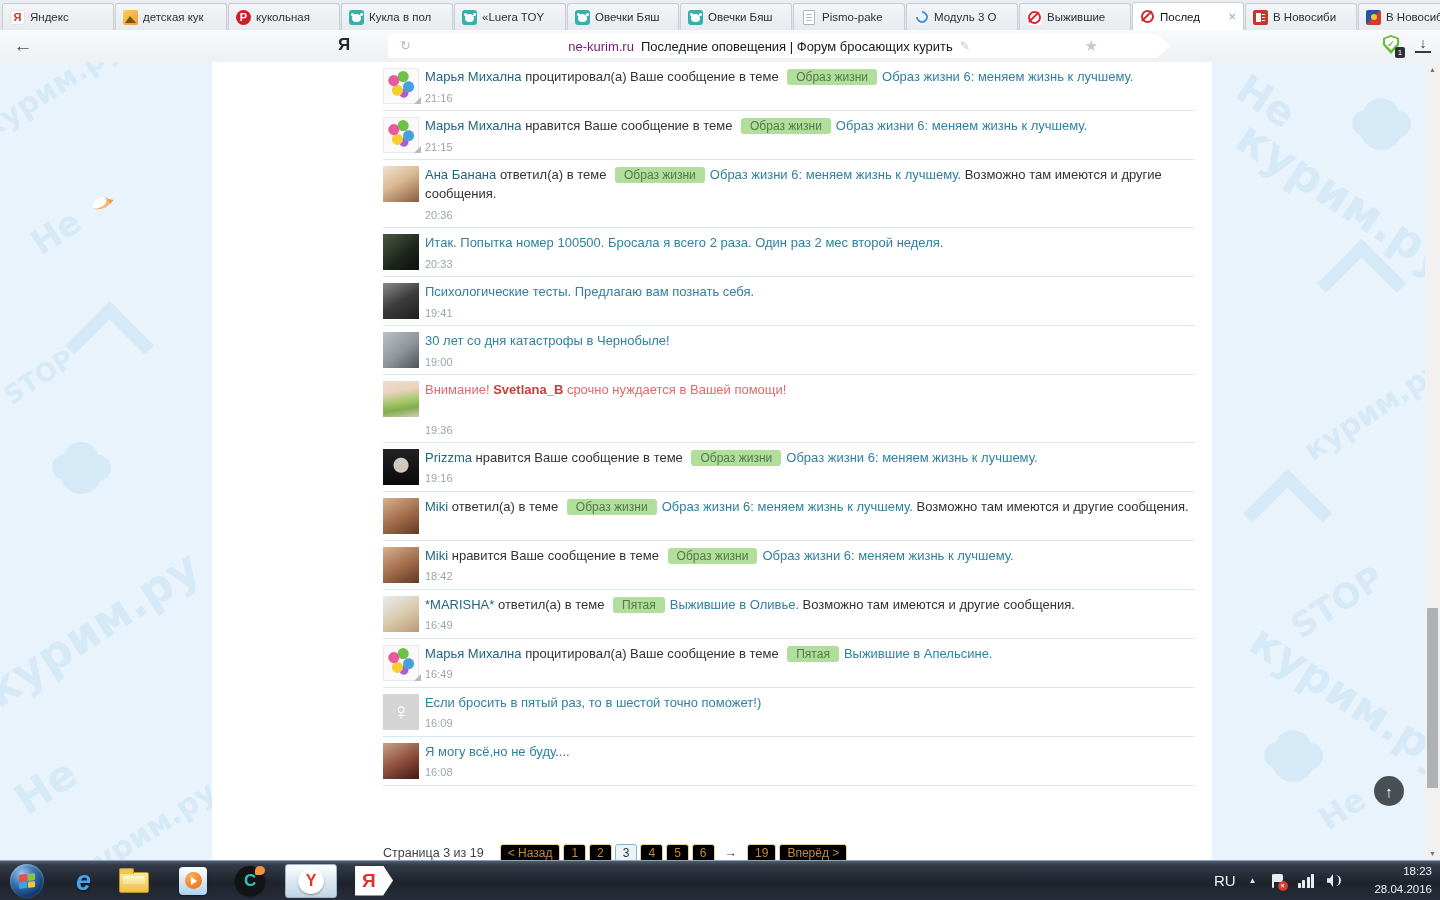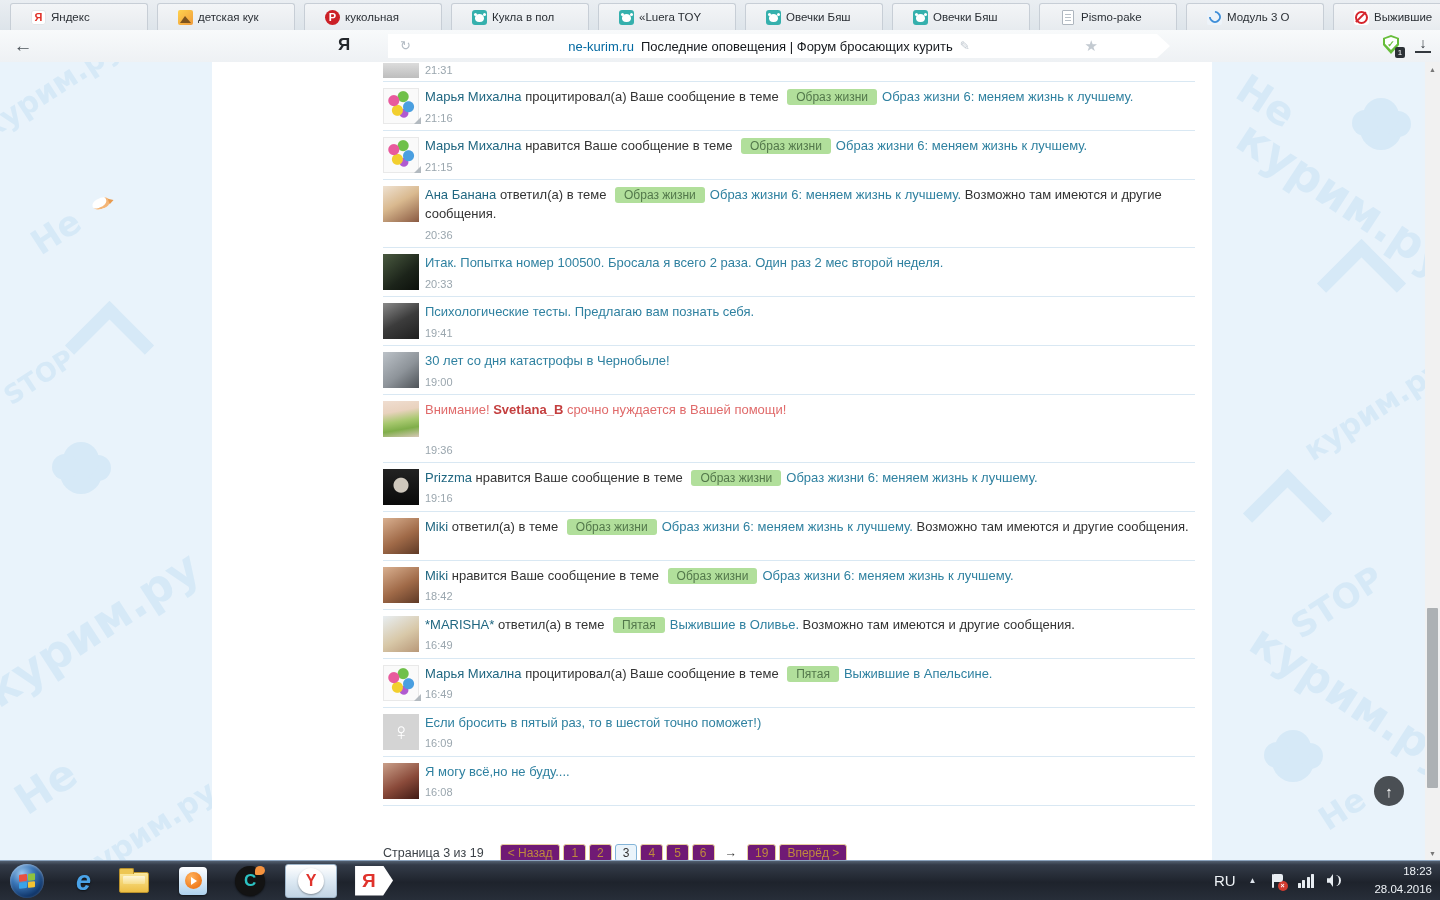--- a/index.html
+++ b/index.html
@@ -5,22 +5,22 @@
   html,body{margin:0;padding:0}
   .screen{position:relative;width:1440px;height:900px;overflow:hidden;background:#fff;
     font-family:"Liberation Sans",sans-serif;-webkit-font-smoothing:antialiased}
   i{font-style:normal}
 
   
   .tabstrip{position:absolute;top:0;left:0;right:0;height:30px;
     background:linear-gradient(#eaeef2,#dde4ea);border-bottom:1px solid #c3cbd4;
     display:flex;align-items:stretch}
   .tabs{display:flex;padding-left:2px}
-  .tab{width:96px;flex:none;display:flex;align-items:center;gap:5px;padding:0 20px;
-    margin:3px 1px 0 8px;background:linear-gradient(#f3f5f7,#e7ebef);
+  .tab{width:96px;flex:none;display:flex;align-items:center;gap:5px;padding:0 7px;
+    margin:3px 1px 0 0;background:linear-gradient(#f3f5f7,#e7ebef);
     border:1px solid #c7ced6;border-bottom:none;border-radius:3px 3px 0 0;
     font-size:11.5px;color:#2a2f35;overflow:hidden;white-space:nowrap}
   .tab.active{background:#fff;margin-top:2px;z-index:2;color:#101418}
   .tlabel{flex:1;overflow:hidden}
   .tclose{color:#97a0a8;font-size:13px;margin-left:1px}
 
   
   .fav{width:15px;height:15px;border-radius:3px;position:relative;flex:none;
     display:flex;align-items:center;justify-content:center;font-weight:bold}
   .fav-yandex{background:#fff;box-shadow:0 0 0 1px #e3e6e9 inset}
@@ -57,21 +57,21 @@
   .toolbar{position:absolute;top:30px;left:0;right:0;height:32px;
     background:linear-gradient(#f8fafb,#eef1f4);border-bottom:1px solid #c9d1d9}
   .back{position:absolute;left:10px;top:3px;width:26px;height:26px;display:flex;align-items:center;
     justify-content:center;font-size:19px;color:#4c535a}
   .ylogo{position:absolute;left:338px;top:5px;font-weight:bold;font-size:17px;color:#24282c}
   .abar{position:absolute;left:388px;top:4px;width:782px;height:24px;background:#fff;
     clip-path:polygon(0 0,calc(100% - 13px) 0,100% 50%,calc(100% - 13px) 100%,0 100%)}
   .refresh{position:absolute;left:12px;top:4px;color:#b4bcc4;font-size:13px}
   .urlbox{position:absolute;left:0;right:20px;top:0;bottom:0;display:flex;justify-content:center;
     align-items:center;gap:7px;font-size:13px;white-space:nowrap}
-  .host{color:#0369a1}
+  .host{color:#701a75}
   .ptitle{color:#15191d}
   .pencil{color:#bfc7cf;font-size:12px}
   .star{position:absolute;right:72px;top:3px;color:#c3cad1;font-size:15px}
   .secure{position:absolute;right:39px;top:5px;width:18px;height:21px}
   .shield{position:absolute;left:0;top:0;width:16px;height:19px;background:#67bd3a;
     clip-path:polygon(50% 0,100% 16%,100% 52%,50% 100%,0 52%,0 16%)}
   .shield i{position:absolute;left:2px;top:2px;width:12px;height:13px;background:#fff;
     clip-path:polygon(50% 0,100% 16%,100% 52%,50% 100%,0 52%,0 16%);
     display:flex;align-items:center;justify-content:center;color:#67bd3a;font-size:9px;font-weight:bold}
   .sbadge{position:absolute;right:-4px;bottom:-2px;width:10px;height:11px;background:#2c3136;color:#fff;
@@ -135,21 +135,21 @@
   .av-miki{background:linear-gradient(150deg,#d9b090 0%,#a06a48 55%,#5f3a26 100%)}
   .av-marisha{background:linear-gradient(150deg,#e8eef2 0%,#d8c8a8 55%,#b89878 100%)}
   .av-female{background:#d4d4d4;display:flex;align-items:center;justify-content:center;
     color:#fff;font-size:24px;line-height:1}
   .av-child{background:linear-gradient(150deg,#caa08a 0%,#8a4a3a 55%,#401a14 100%)}
 
   
   .pag{position:absolute;left:171px;top:782px;display:flex;align-items:center;gap:9px;
     font-size:12.5px;color:#3c4248;white-space:nowrap}
   .pag-label{margin-right:7px}
-  .pbtn{border:1px solid var(--pag_border,#e7cf9d);background:#701a75;color:var(--pag_text,#bf8a3e);
+  .pbtn{border:1px solid var(--pag_border,#e7cf9d);background:#000000;color:var(--pag_text,#bf8a3e);
     padding:1px 7px;border-radius:3px;font-size:12px}
   .pbtn.current{background:var(--pag_current_bg,#eaf4fb);border-color:var(--pag_current_border,#83b4d8);color:#333}
   .arrow-sep{margin:0 7px;color:#333}
 
   .totop{position:absolute;left:1374px;top:714px;width:30px;height:30px;border-radius:50%;
     background:#4a4f54;color:#fff;display:flex;align-items:center;justify-content:center;
     font-size:15px;font-weight:bold;z-index:4}
 
   .sbar{position:absolute;right:0;top:0;width:15px;height:798px;background:#f1f1f1;z-index:5}
   .sb-arrow{position:absolute;left:0;width:15px;height:14px;color:#777;font-size:7px;
@@ -334,26 +334,20 @@
         <div class="wm-roof" style="left: 1330px; top: 190px;"></div>
         <div class="wm-roof" style="left: 1256px; top: 420px;"></div>
         <div class="wm-cloud" style="left: 52px; top: 392px;"></div>
         <div class="wm-cloud" style="left: 1352px; top: 48px;"></div>
         <div class="wm-cloud" style="left: 1264px; top: 680px;"></div>
         <div class="wm-bird" style="left: 92px; top: 136px;"></div>
       </div>
 
     <div class="content">
       <div class="feed" id="feed">
-          <div class="row row-partial">
-            <div class="avatar av-sliver"></div>
-            <div class="rc">
-              <div class="time">21:31</div>
-            </div>
-          </div>
           <div class="row">
             <div class="avatar av-balloons corner"></div>
             <div class="rc">
               <div class="line"><span class="p-user">Марья Михална</span><span class="p-text"> процитировал(а) Ваше сообщение в теме </span><span class="p-badge">Образ жизни</span><span class="p-link">Образ жизни 6: меняем жизнь к лучшему.</span></div>
               <div class="time">21:16</div>
             </div>
           </div>
           <div class="row">
             <div class="avatar av-balloons corner"></div>
             <div class="rc">

